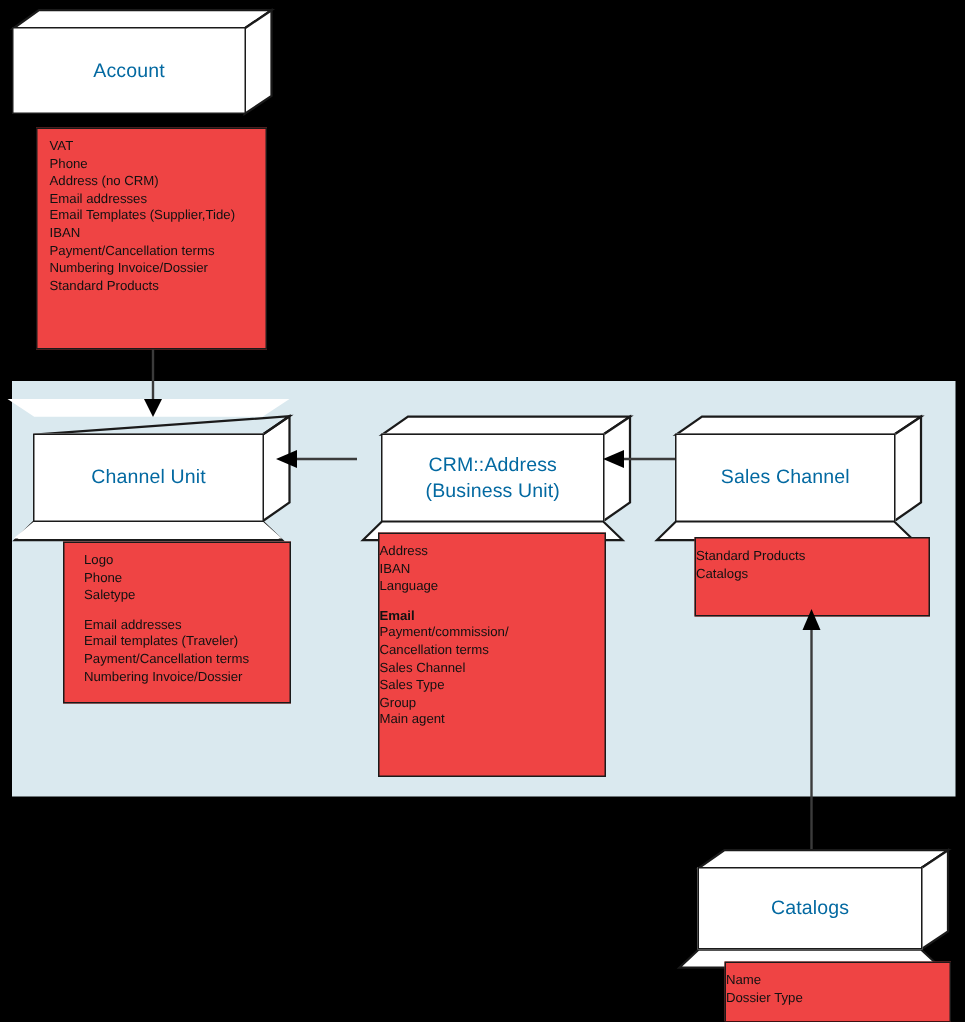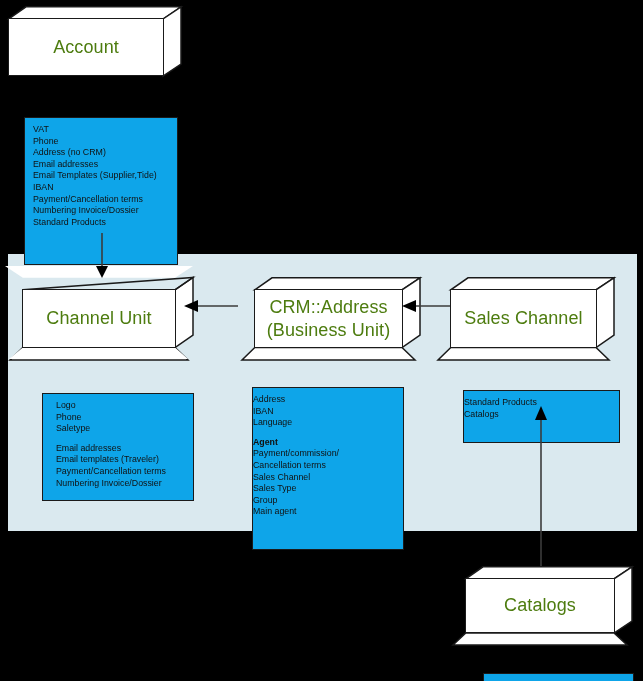--- a/index.html
+++ b/index.html
@@ -33,43 +33,42 @@
     background: #ffffff;
     border: 1.5px solid #1a1a1a;
     box-sizing: border-box;
     display: flex;
     align-items: center;
     justify-content: center;
     text-align: center;
     z-index: 3;
   }
   .node .face .title {
-    font-size: 18px;
-    color: #4d7c0f;
+    font-size: 13px;
+    color: #0369a1;
     line-height: 1.25;
     letter-spacing: 0.1px;
   }
   
   .node svg.extrude {
     position: absolute;
     left: 0;
     top: 0;
     overflow: visible;
     z-index: 2;
   }
 
   
   .attrs {
     position: absolute;
-    background: #0ea5e9;
+    background: #ef4444;
     border: 1.5px solid #1a1a1a;
     box-sizing: border-box;
     z-index: 4;
     padding: 6px 0 6px 0;
-    margin-top: 32px;
   }
   .attrs ul {
     list-style: none;
     margin: 0;
     padding: 0;
   }
   .attrs li {
     font-size: 8.8px;
     line-height: 11.6px;
     color: #111111;
@@ -166,21 +165,21 @@
       </span>
     </div>
   </div>
 
   <div class="attrs indent2" style="left:252px; top:355px; width:152px; height:163px;">
     <ul>
       <li>Address</li>
       <li>IBAN</li>
       <li>Language</li>
       <li class="spacer"></li>
-      <li class="bold">Agent</li>
+      <li class="bold">Email</li>
       <li>Payment/commission/</li>
       <li>Cancellation terms</li>
       <li>Sales Channel</li>
       <li>Sales Type</li>
       <li>Group</li>
       <li>Main agent</li>
     </ul>
   </div>
 
   <div class="node" style="left:450px; top:277px; width:175px; height:73px;">

